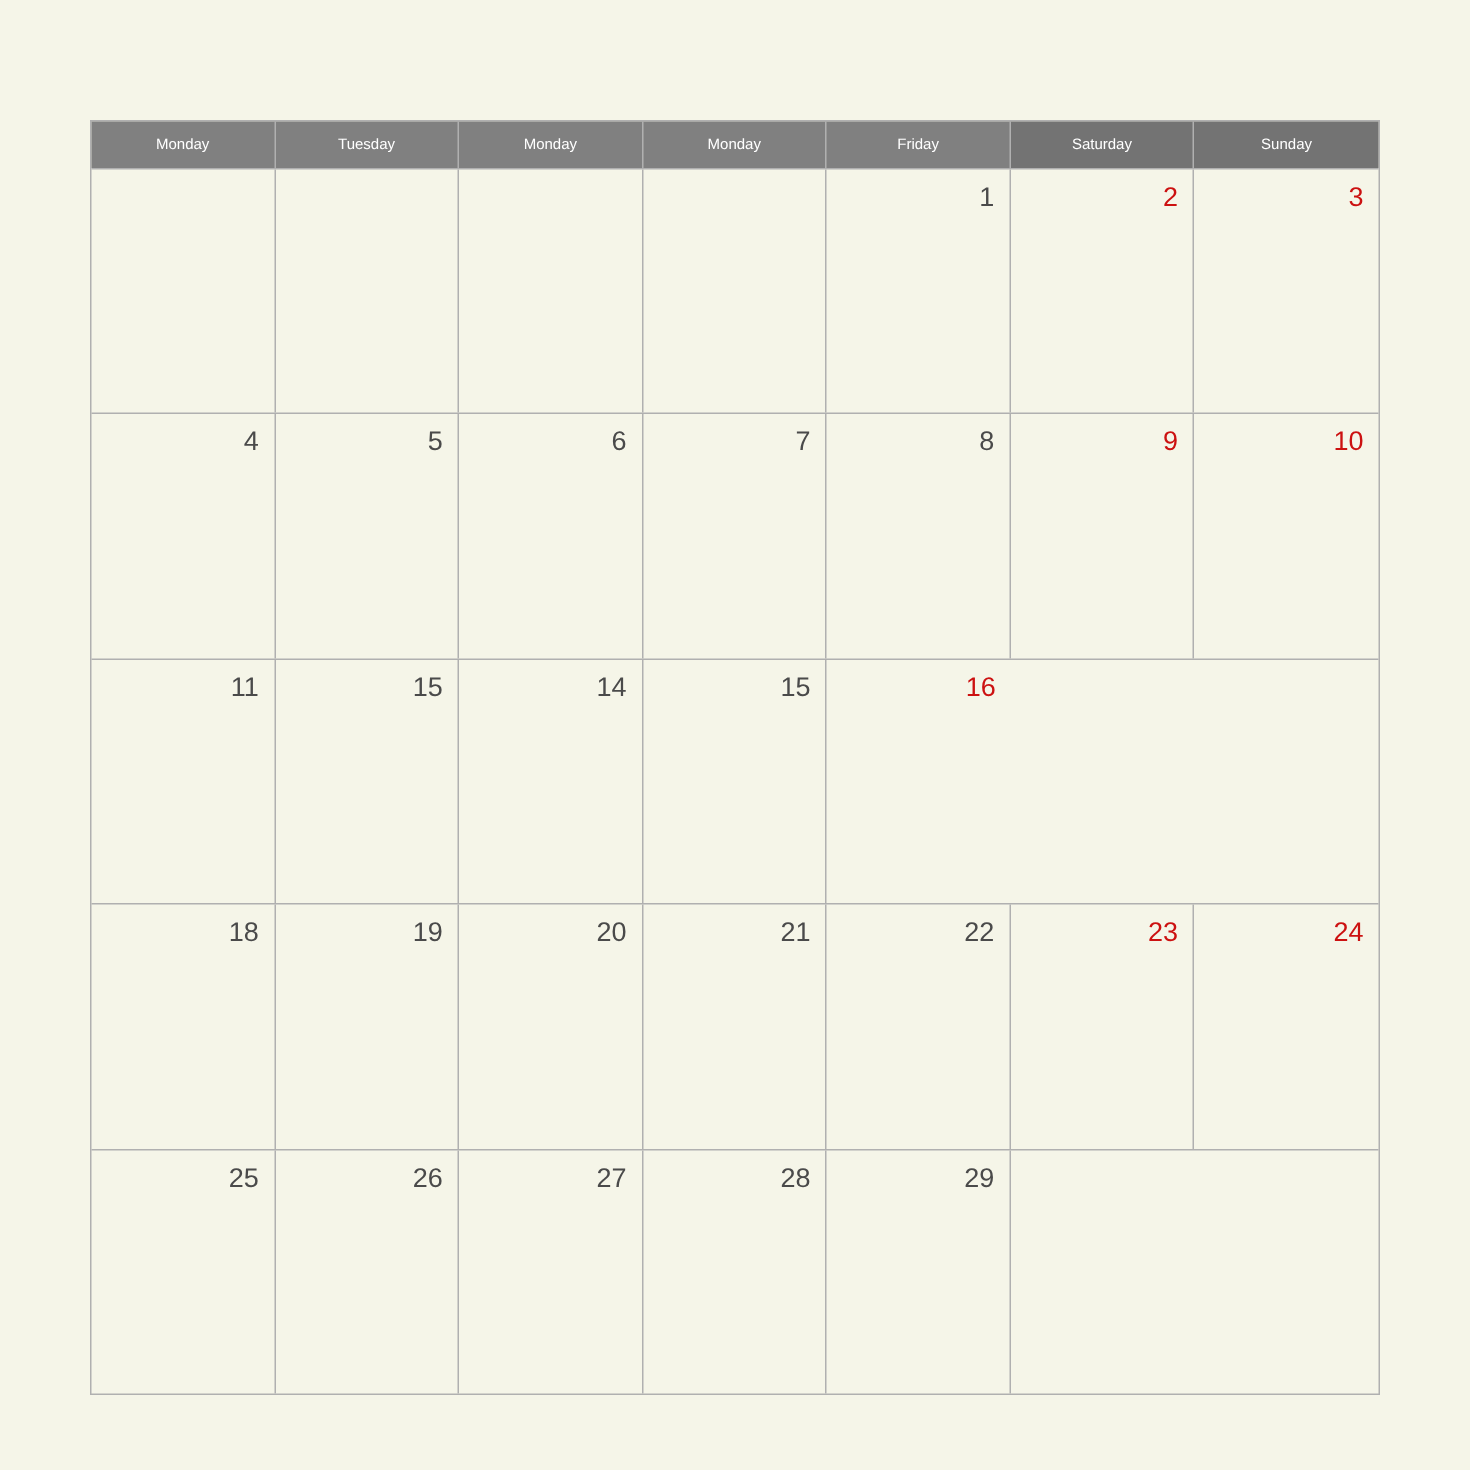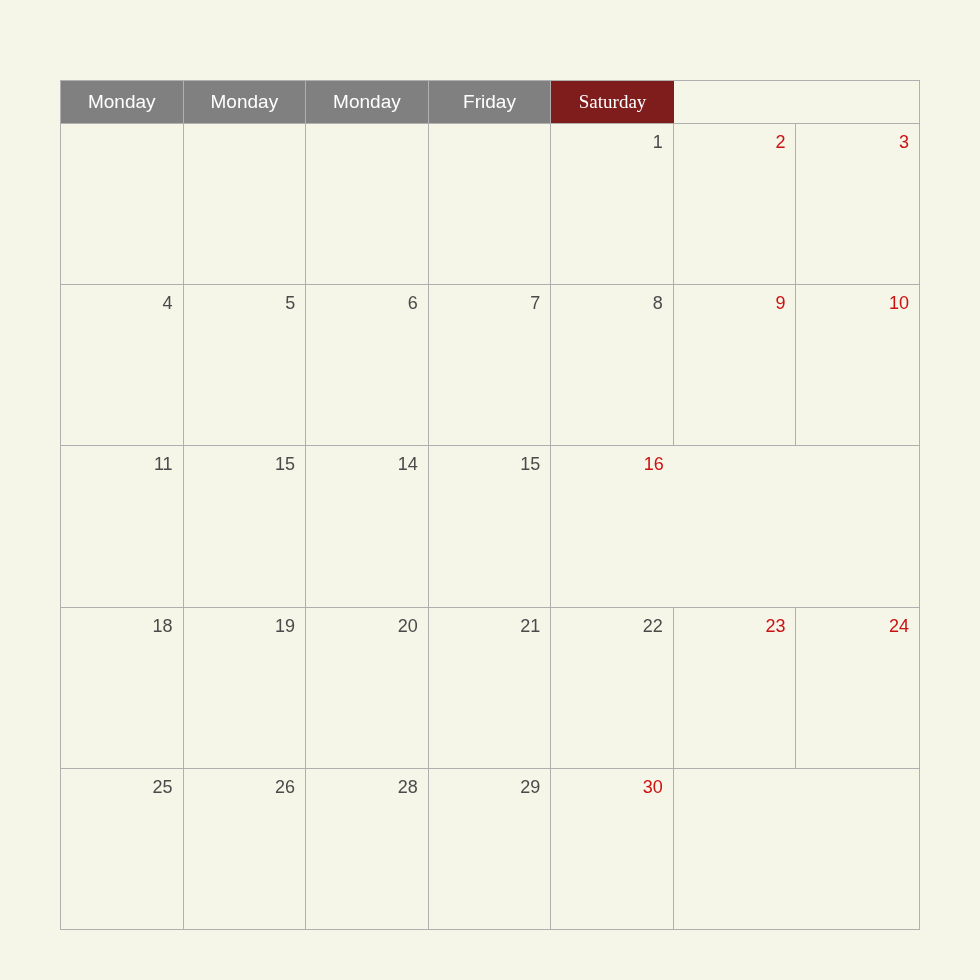--- a/index.html
+++ b/index.html
@@ -56,32 +56,31 @@
     }
 
     .day-headers {
       display: grid;
       grid-template-columns: repeat(7, 1fr);
     }
 
     .day-header {
       padding: 10px 5px;
       text-align: center;
-      font-size: 19px;
+      font-size: 10px;
       font-weight: 400;
       color: #ffffff;
     }
 
     .day-header.weekday {
       background-color: #808080;
     }
 
     .day-header.weekend {
-      background-color: #7f1d1d;
-      font-family: Liberation Serif, serif;
+      background-color: #737373;
     }
 
     .day-header:not(:last-child) {
       border-right: 1px solid #b0b0b0;
     }
 
     .weeks-container {
       flex: 1;
       display: flex;
       flex-direction: column;
@@ -129,24 +128,26 @@
 <div class="calendar-container">
   <div class="calendar-header">
     <span class="month-title"></span>
     <span class="year-title"></span>
   </div>
 
   <div class="calendar-grid">
     <div class="day-headers">
 
     <div class="day-header weekday">Monday</div>
+        <div class="day-header weekday">Tuesday</div>
         <div class="day-header weekday">Monday</div>
         <div class="day-header weekday">Monday</div>
         <div class="day-header weekday">Friday</div>
         <div class="day-header weekend">Saturday</div>
+        <div class="day-header weekend">Sunday</div>
       </div>
 
     <div class="weeks-container">
 
     <div class="week-row">
           <div class="day-cell">
             <span class="day-number empty"></span>
           </div>
           <div class="day-cell">
             <span class="day-number empty"></span>
@@ -231,27 +232,27 @@
           </div>
         </div>
         <div class="week-row">
           <div class="day-cell">
             <span class="day-number weekday-num">25</span>
           </div>
           <div class="day-cell">
             <span class="day-number weekday-num">26</span>
           </div>
           <div class="day-cell">
+            <span class="day-number weekday-num">27</span>
+          </div>
+          <div class="day-cell">
             <span class="day-number weekday-num">28</span>
           </div>
           <div class="day-cell">
             <span class="day-number weekday-num">29</span>
-          </div>
-          <div class="day-cell">
-            <span class="day-number weekend-num">30</span>
           </div>
           <div class="day-cell">
             <span class="day-number empty"></span>
           </div>
         </div>
       </div>
   </div>
 </div>
 
 </body></html>

